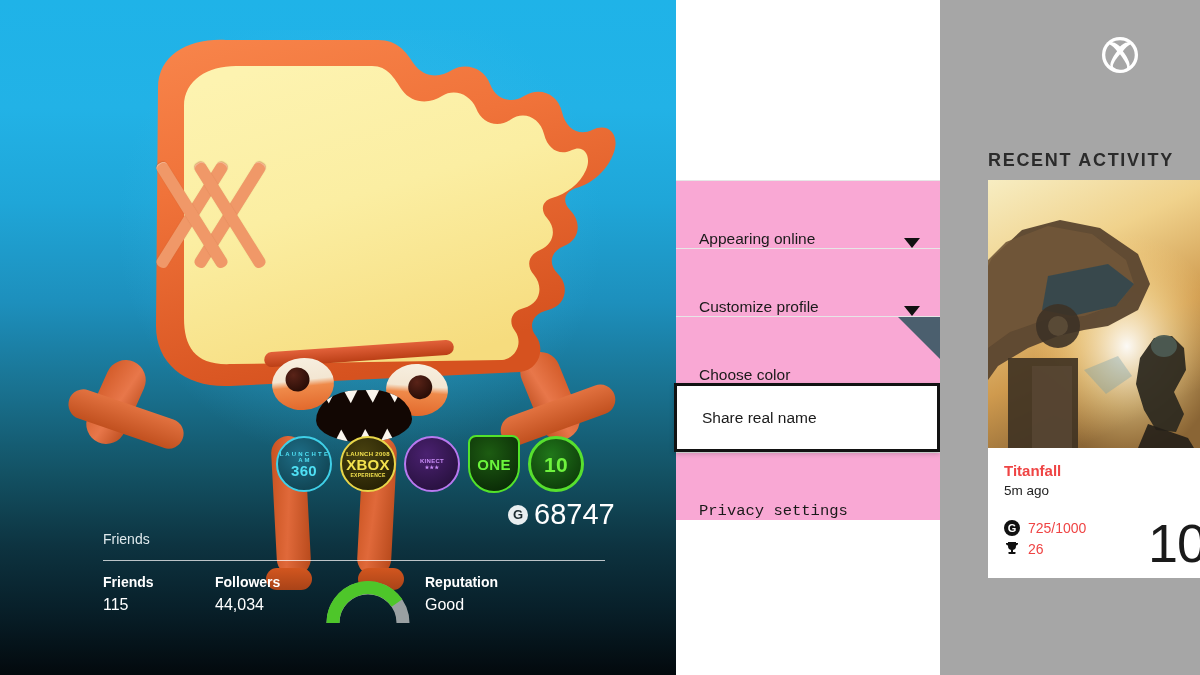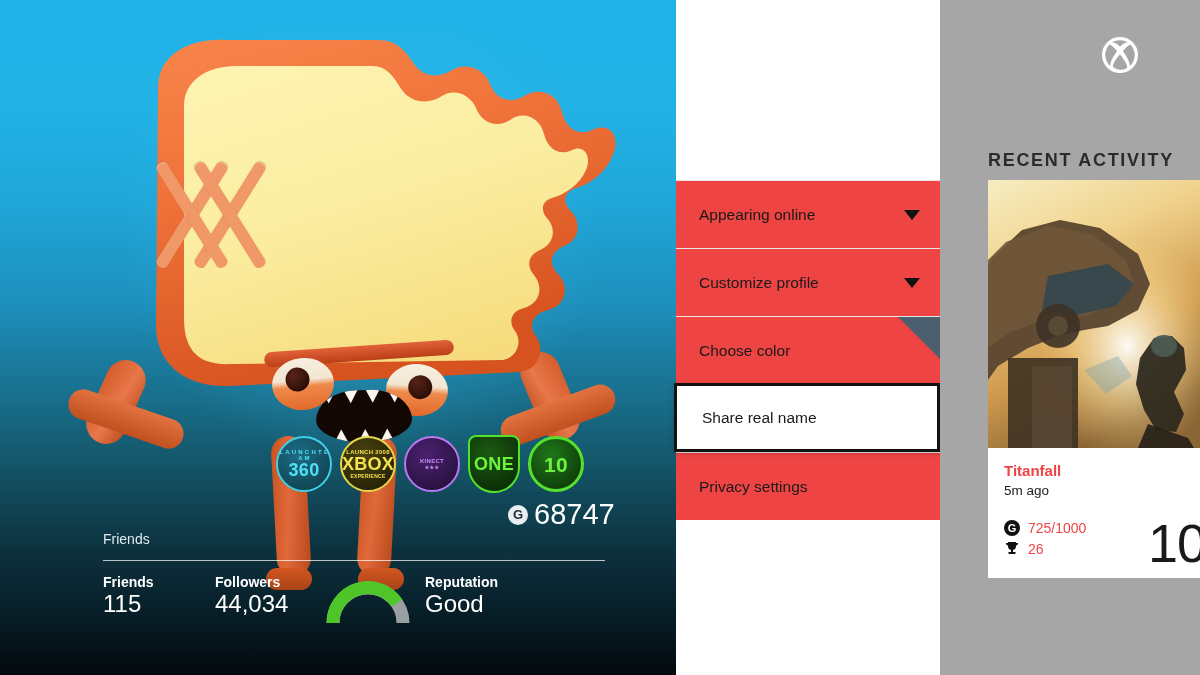--- a/index.html
+++ b/index.html
@@ -102,21 +102,21 @@
   .badge-nxe { background: radial-gradient(circle at 40% 32%, #4a4310, #241f04 85%);
                border: 2px solid #e8d64a; color: #f3e24e; }
   .badge-kinect { background: radial-gradient(circle at 40% 32%, #4a2170, #26103c 85%);
                   border: 2px solid #b879f0; color: #c98cf7; }
   .badge-one { width: 52px; height: 58px; border-radius: 8px 8px 26px 26px;
                background: radial-gradient(circle at 40% 30%, #1d5c12, #0a2a06 85%);
                border: 2px solid #53e22a; color: #6bf53c; text-align: center; }
   .badge-10 { background: radial-gradient(circle at 40% 32%, #20761a, #0d3a09 85%);
               border: 3px solid #57e02e; color: #6ff23e; }
   .b-t1 { font-size: 6px; }
-  .b-t2 { font-size: 18px; }
+  .b-t2 { font-size: 15px; }
   .b-t3 { font-size: 5px; margin-top: 1px; }
   .b-big { font-size: 21px; }
 
   
   #tag-row { position: absolute; left: 92px; top: 494px; width: 520px; height: 40px; }
   #online-dot { position: absolute; left: 0; top: 17px; width: 9px; height: 9px;
                 border-radius: 50%; background: #5bc419; }
   #gamertag { position: absolute; left: 17px; top: 0; font-size: 30px; color: #ffffff;
               font-weight: 300; letter-spacing: .2px; white-space: nowrap; }
   #relationship { position: absolute; left: 103px; top: 531px; font-size: 14px;
@@ -128,53 +128,53 @@
             display: flex; align-items: center; justify-content: center; }
   #gamerscore { font-size: 29px; color: #ffffff; font-weight: 300; }
 
   #divider { position: absolute; left: 103px; top: 560px; width: 502px; height: 1px;
              background: rgba(255,255,255,.72); }
 
   
   #stats { position: absolute; left: 103px; top: 574px; width: 520px; height: 60px; }
   .stat { position: absolute; }
   .stat-label { font-size: 14px; font-weight: 700; color: #ffffff; }
-  .stat-value { font-size: 24px; font-weight: 300; color: #ffffff; }
+  .stat-value { font-size: 16px; font-weight: 300; color: #ffffff; margin-top: 6px; }
   #stat-friends { left: 0; }
   #stat-followers { left: 112px; }
   #stat-reputation { left: 322px; }
   #rep-gauge { position: absolute; left: 222px; top: 3px; width: 86px; height: 48px; }
 
   
   #menu-panel {
     position: absolute; left: 676px; top: 0; width: 264px; height: 675px;
     background: #ffffff;
   }
   .menu-item {
-    position: relative; height: 68px; display: flex; align-items: center;
-    padding: 0 20px 0 23px; background: #ef4444;
+    position: relative; height: 68px; display: flex; align-items: flex-end;
+    padding: 0 20px 0 23px; background: #f9a8d4;
     border-top: 1px solid #e6e6e6; overflow: hidden;
   }
   .menu-label { font-size: 15.5px; color: #1a1a1a; font-weight: 400; flex: 1; }
   .caret { width: 0; height: 0; border-left: 8px solid transparent;
            border-right: 8px solid transparent; border-top: 10px solid #111111; }
   .corner-flag {
     position: absolute; right: 0; top: 0; width: 0; height: 0;
     border-top: 42px solid #4b5f6e; border-left: 42px solid transparent;
   }
   #menu-spacer-top { height: 180px; background: #ffffff; }
   
   #item-share {
     position: absolute; left: -2px; top: 383px; width: 266px; height: 69px;
     background: #ffffff; border: 3px solid #121212;
     display: flex; align-items: center; padding-left: 25px;
     box-shadow: 0 2px 5px rgba(0,0,0,.18);
   }
   #menu-list { position: absolute; left: 0; top: 180px; width: 264px; }
-  #menu-after { position: absolute; left: 0; top: 452px; width: 264px; }
+  #menu-after { position: absolute; left: 0; top: 452px; width: 264px; font-family: Liberation Mono, monospace; }
 
   
   #right-rail { position: absolute; left: 940px; top: 0; width: 260px; height: 675px;
                 background: #a6a6a6; }
   #xbox-logo { position: absolute; left: 1101px; top: 36px; width: 38px; height: 38px; }
   #recent-title { position: absolute; left: 988px; top: 150px;
                   font-size: 18px; font-weight: 700; color: #2b2b2b;
                   letter-spacing: 1.7px; }
   #activity-card { position: absolute; left: 988px; top: 180px;
                    width: 224px; height: 398px; background: #ffffff;

